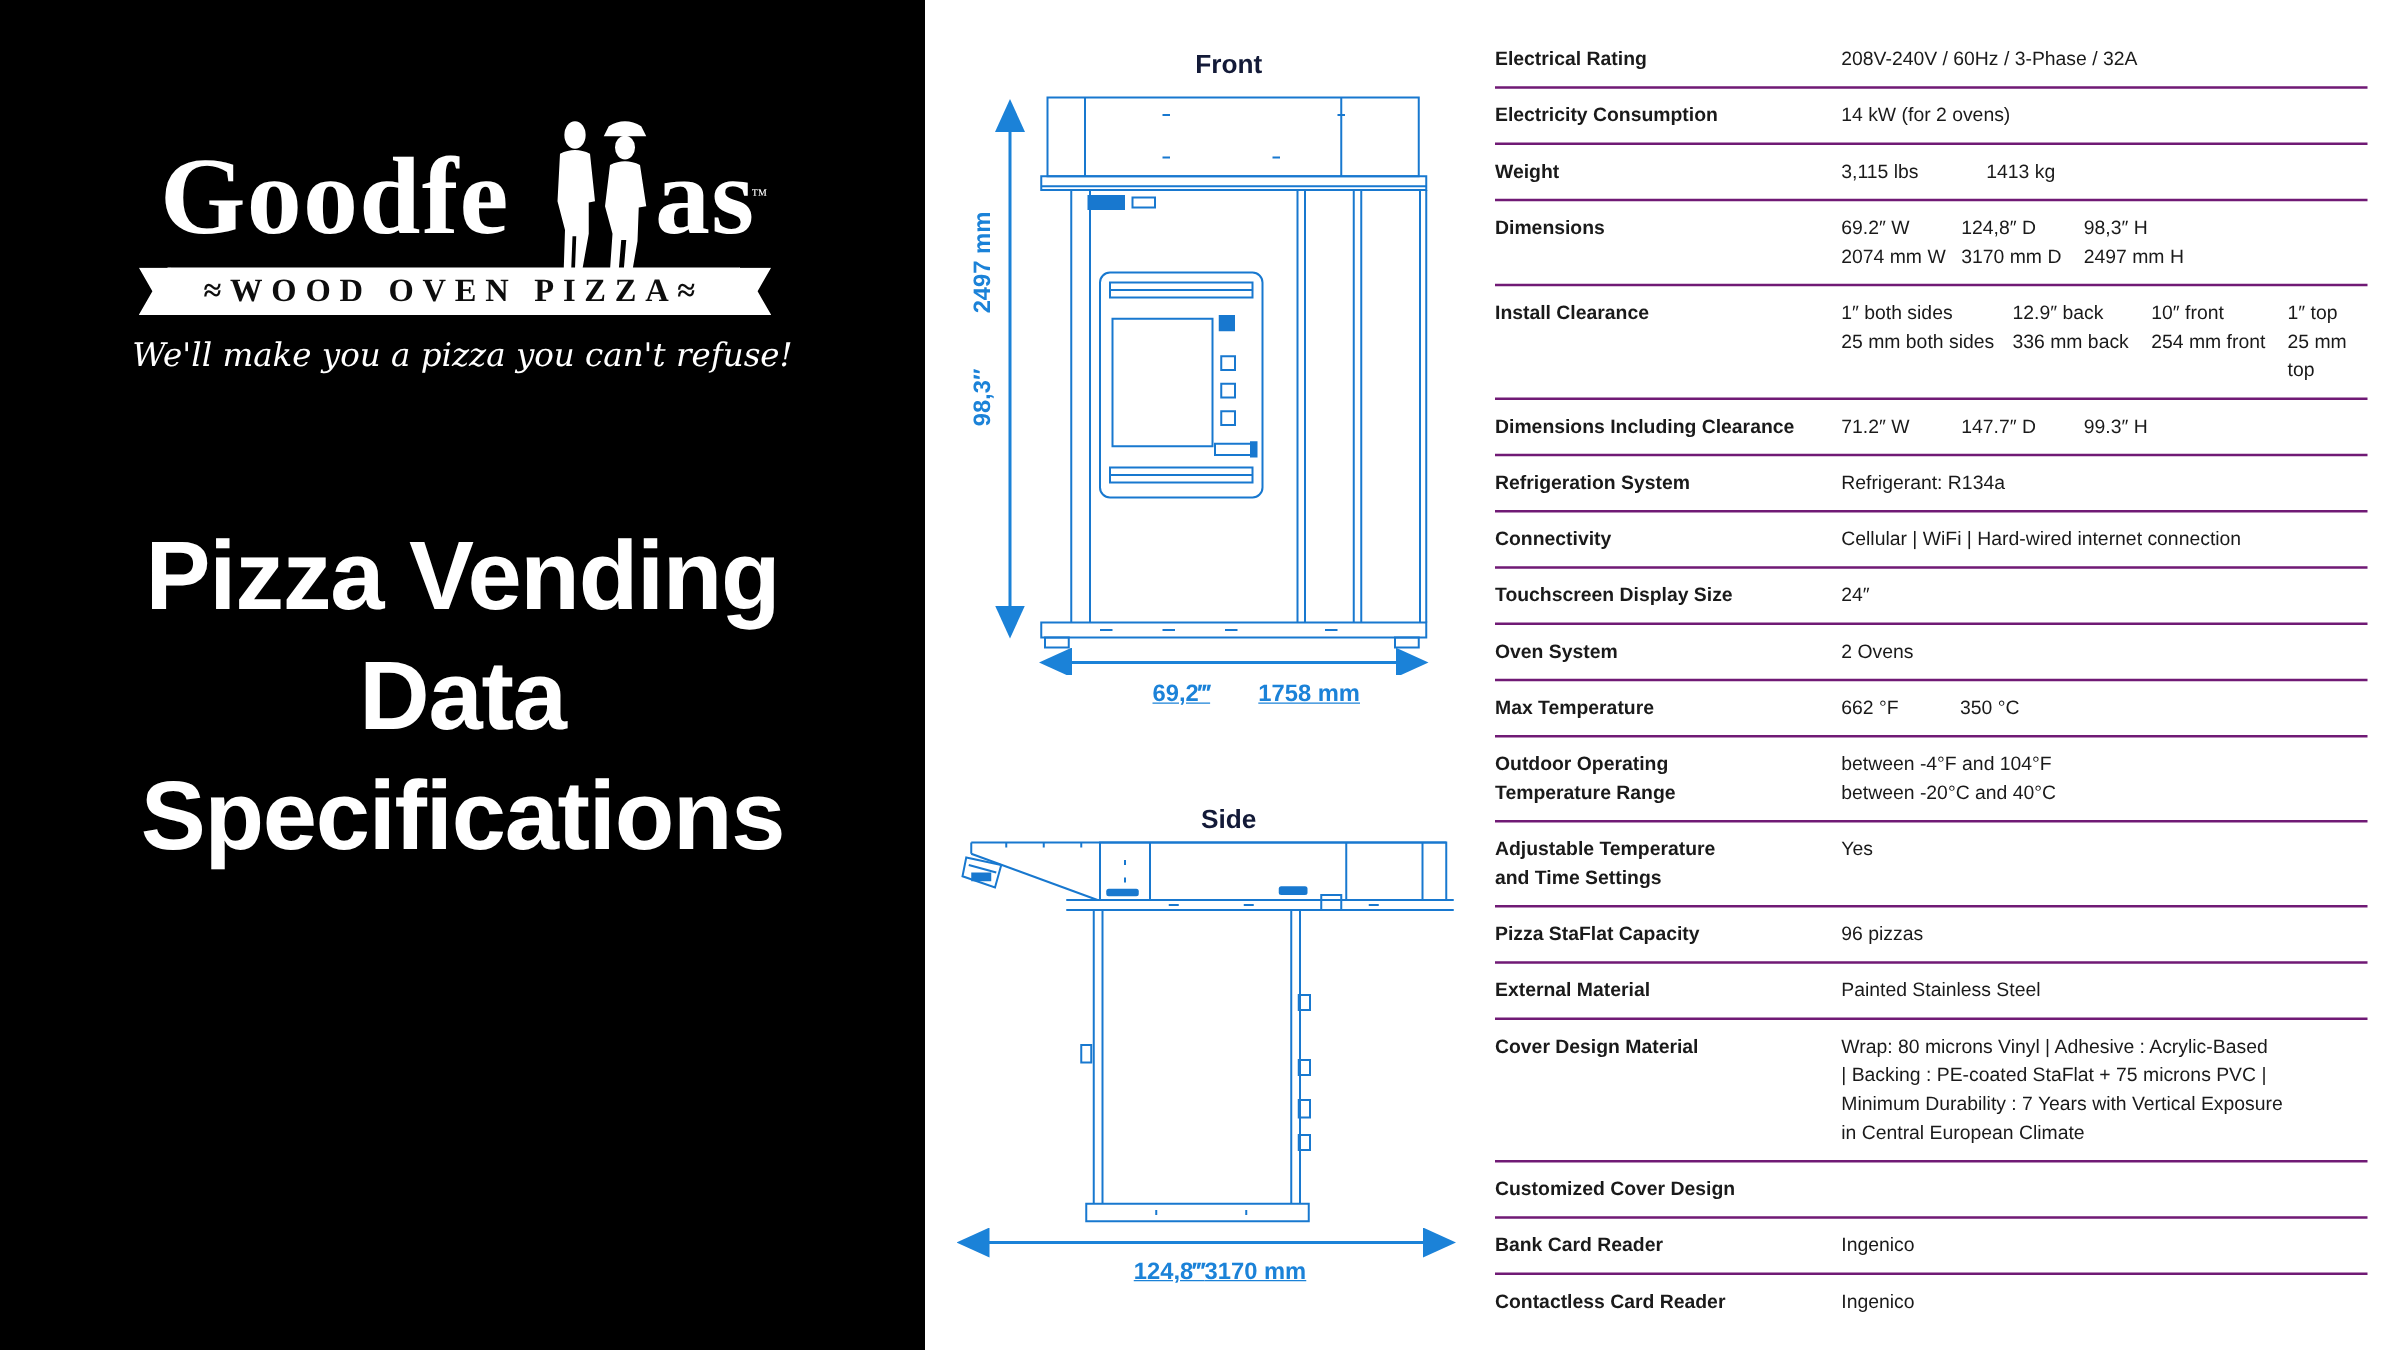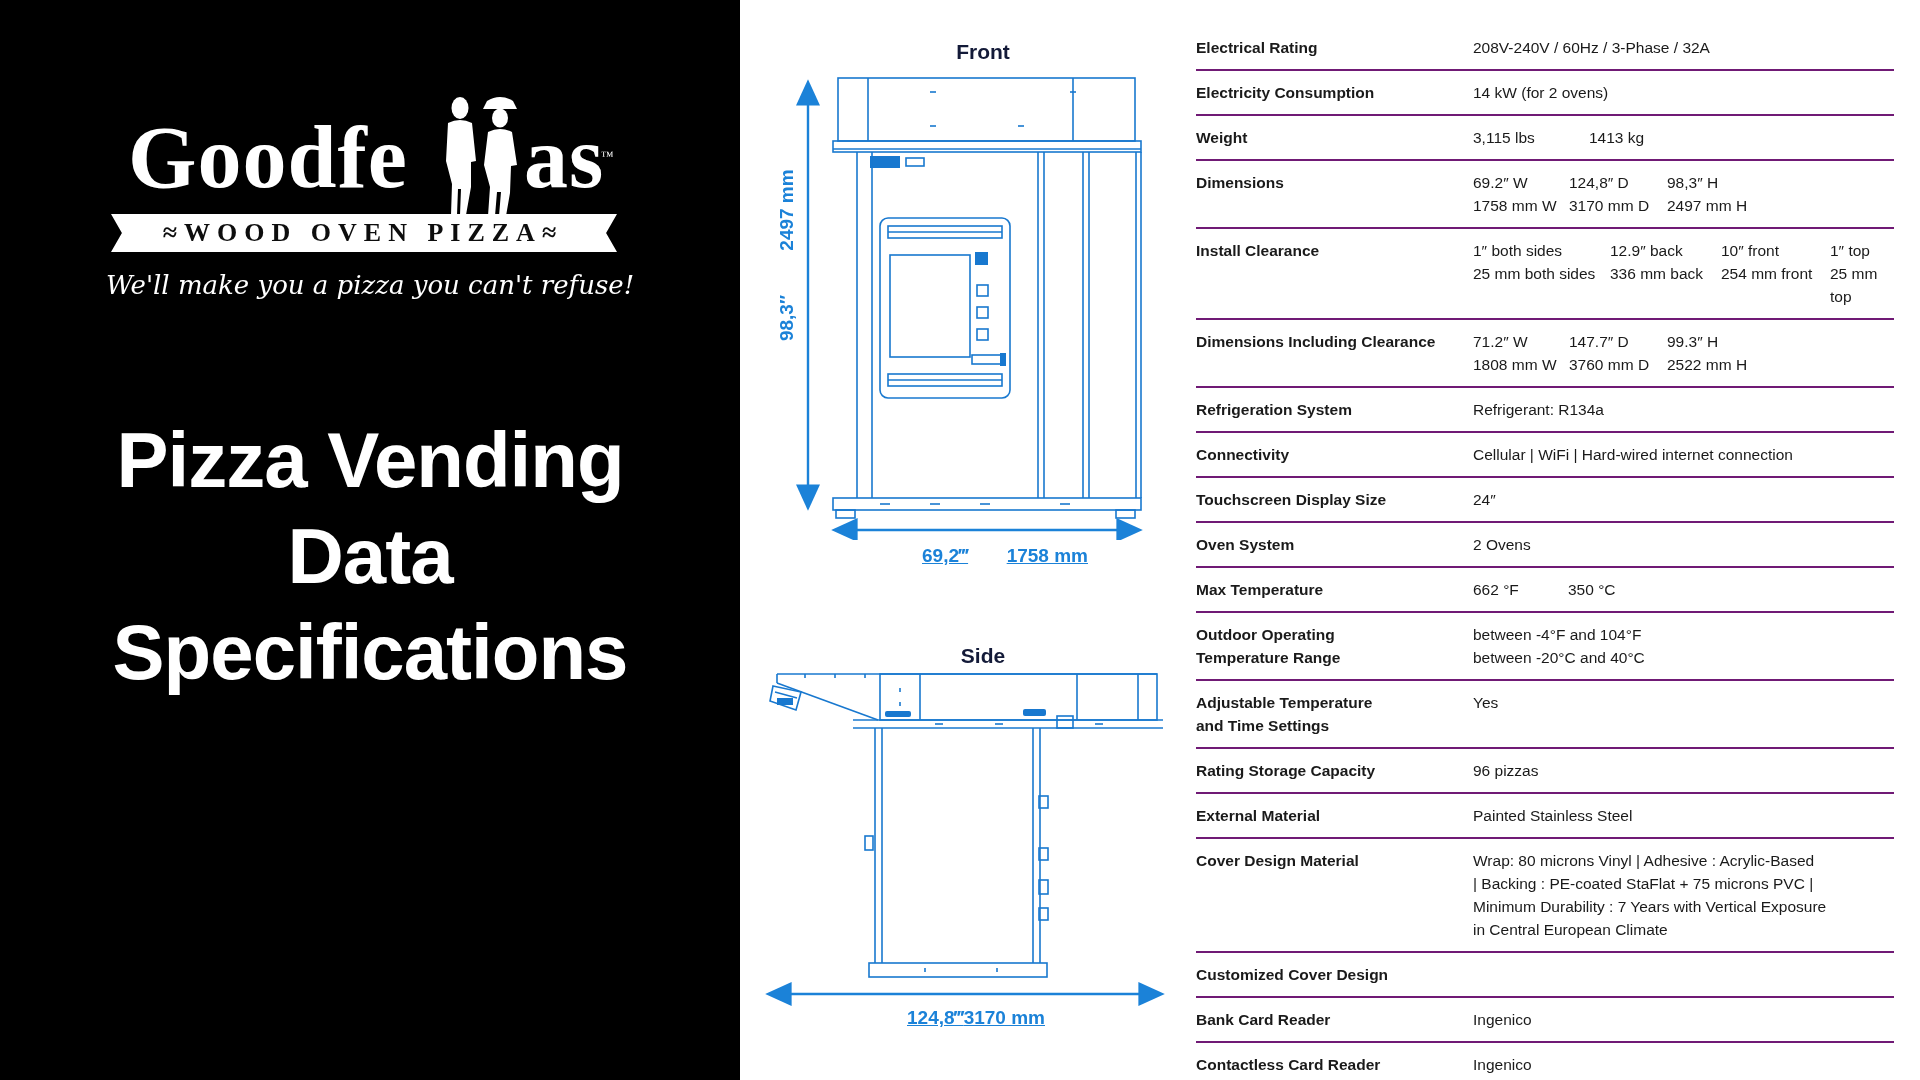--- a/index.html
+++ b/index.html
@@ -237,21 +237,21 @@
 
     <div class="row">
       <div class="lbl">Dimensions</div>
       <div class="val">
         <div class="cols dims">
           <span>69.2″ W</span>
           <span>124,8″ D</span>
           <span>98,3″ H</span>
         </div>
         <div class="cols dims">
-          <span>1758 mm W</span>
+          <span>2074 mm W</span>
           <span>3170 mm D</span>
           <span>2497 mm H</span>
         </div>
       </div>
     </div>
 
     <div class="row">
       <div class="lbl">Install Clearance</div>
       <div class="val">
         <div class="cols clr">
@@ -270,25 +270,20 @@
     </div>
 
     <div class="row">
       <div class="lbl">Dimensions Including Clearance</div>
       <div class="val">
         <div class="cols dims">
           <span>71.2″ W</span>
           <span>147.7″ D</span>
           <span>99.3″ H</span>
         </div>
-        <div class="cols dims">
-          <span>1808 mm W</span>
-          <span>3760 mm D</span>
-          <span>2522 mm H</span>
-        </div>
       </div>
     </div>
 
     <div class="row">
       <div class="lbl">Refrigeration System</div>
       <div class="val">Refrigerant: R134a</div>
     </div>
 
     <div class="row">
       <div class="lbl">Connectivity</div>
@@ -326,21 +321,21 @@
 
     <div class="row center">
       <div class="lbl">
         <div>Adjustable Temperature</div>
         <div>and Time Settings</div>
       </div>
       <div class="val">Yes</div>
     </div>
 
     <div class="row">
-      <div class="lbl">Rating Storage Capacity</div>
+      <div class="lbl">Pizza StaFlat Capacity</div>
       <div class="val">96 pizzas</div>
     </div>
 
     <div class="row">
       <div class="lbl">External Material</div>
       <div class="val">Painted Stainless Steel</div>
     </div>
 
     <div class="row">
       <div class="lbl">Cover Design Material</div>

